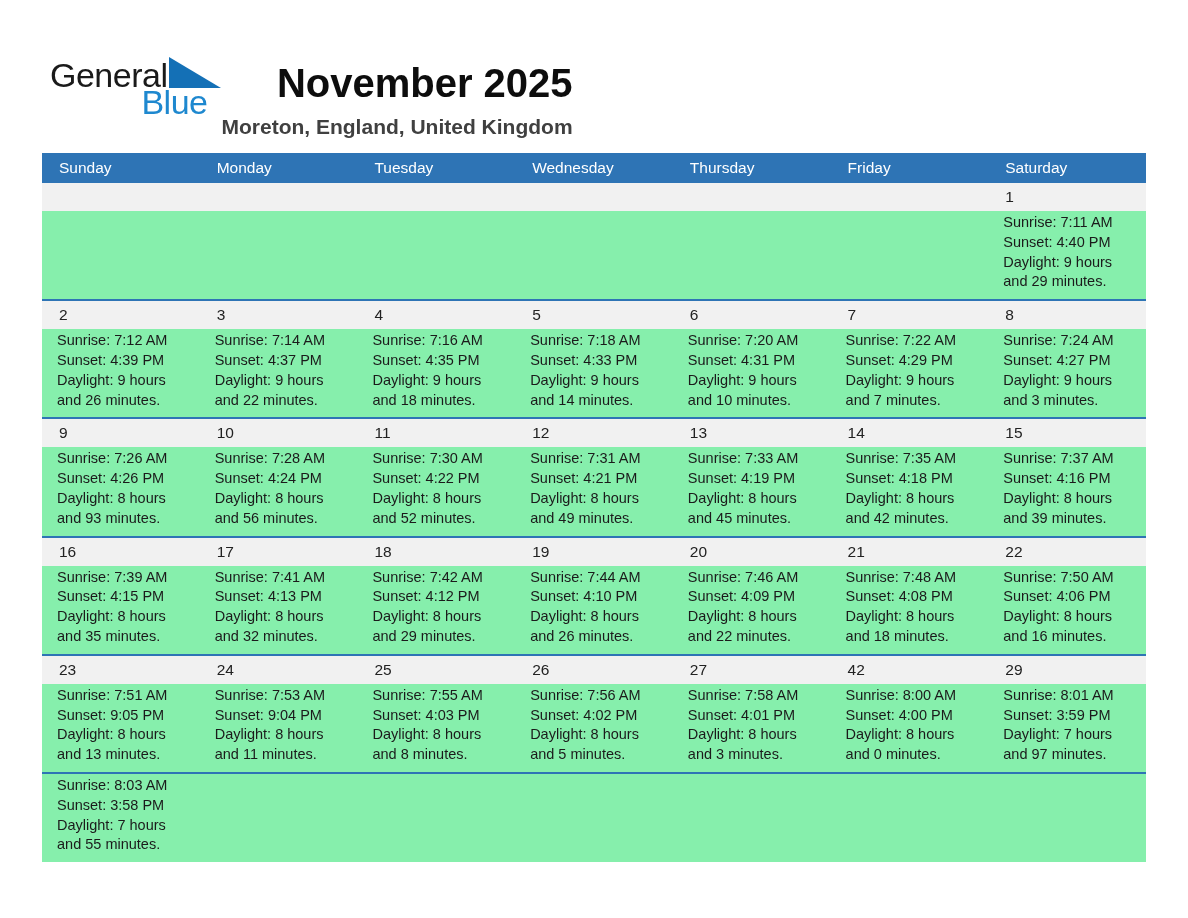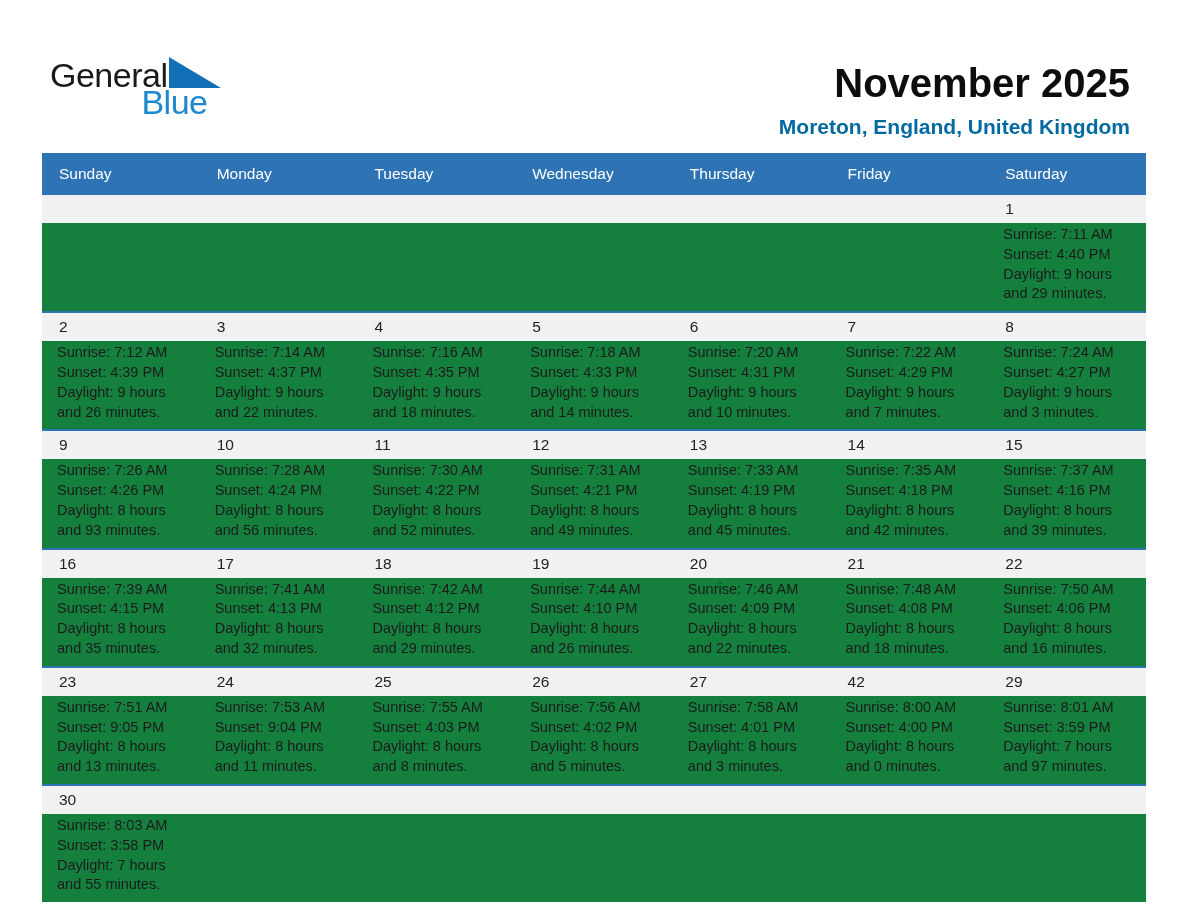--- a/index.html
+++ b/index.html
@@ -13,64 +13,63 @@
   html,body{background:#ffffff;}
   body{
     width:1188px;height:918px;
     font-family:"Liberation Sans",sans-serif;
     color:#1b1b1b;
     position:relative;
     overflow:hidden;
   }
   .top{
     display:flex;
-    justify-content:space-between;
     align-items:flex-start;
     padding:56px 58px 0 50px;
   }
   
   .logo{line-height:1;}
   .logo-line1{display:flex;align-items:flex-end;}
   .logo-general{
     font-size:34px;color:#1a1a1a;letter-spacing:-0.5px;font-weight:400;
   }
   .logo-tri{display:block;margin-left:2px;margin-bottom:3px;}
   .logo-blue{
     font-size:34px;color:var(--logo-blue);letter-spacing:-0.5px;
     text-align:right;padding-right:14px;margin-top:-7px;font-weight:400;
   }
   
   .titles{text-align:right;padding-top:4px;}
   .title{font-size:40px;color:#0d0d0d;font-weight:700;line-height:1.15;}
-  .subtitle{font-size:21px;color:#0369a1;font-weight:700;margin-top:9px;}
+  .subtitle{font-size:21px;color:#404040;font-weight:700;margin-top:9px;}
   
   .calendar{
     margin:14px 42px 0 42px;
   }
   .weekday-row{
     display:grid;grid-template-columns:repeat(7,1fr);
     background:var(--header-bg);
-    height:42px;align-items:center;
+    height:30px;align-items:center;
   }
   .weekday{
     color:#ffffff;font-size:15.5px;padding-left:17px;font-weight:400;
   }
   .week{border-bottom:2px solid var(--row-divider);}
   .week:last-child{border-bottom:none;}
   .daynums{
     display:grid;grid-template-columns:repeat(7,1fr);
     background:var(--daynum-bg);
     height:28px;align-items:center;
   }
   .daynum{
     font-size:15.5px;color:#222222;padding-left:17px;
   }
   .details{
     display:grid;grid-template-columns:repeat(7,1fr);
-    min-height:79px;background:#15803d;
+    min-height:79px;background:#86efac;
     padding-bottom:1px;
   }
   .cell{padding:2px 6px 6px 15px;}
   .line{
     font-size:14.5px;line-height:19.8px;color:#1b1b1b;white-space:nowrap;
   }
 </style>
 </head>
 <body>
 
@@ -341,29 +340,20 @@
             </div>
             <div class="cell">
               <div class="line">Sunrise: 8:01 AM</div>
               <div class="line">Sunset: 3:59 PM</div>
               <div class="line">Daylight: 7 hours</div>
               <div class="line">and 97 minutes.</div>
             </div>
           </div>
         </div>
         <div class="week">
-          <div class="daynums">
-            <div class="daynum">30</div>
-            <div class="daynum"></div>
-            <div class="daynum"></div>
-            <div class="daynum"></div>
-            <div class="daynum"></div>
-            <div class="daynum"></div>
-            <div class="daynum"></div>
-          </div>
           <div class="details">
             <div class="cell">
               <div class="line">Sunrise: 8:03 AM</div>
               <div class="line">Sunset: 3:58 PM</div>
               <div class="line">Daylight: 7 hours</div>
               <div class="line">and 55 minutes.</div>
             </div>
             <div class="cell"></div>
             <div class="cell"></div>
             <div class="cell"></div>

